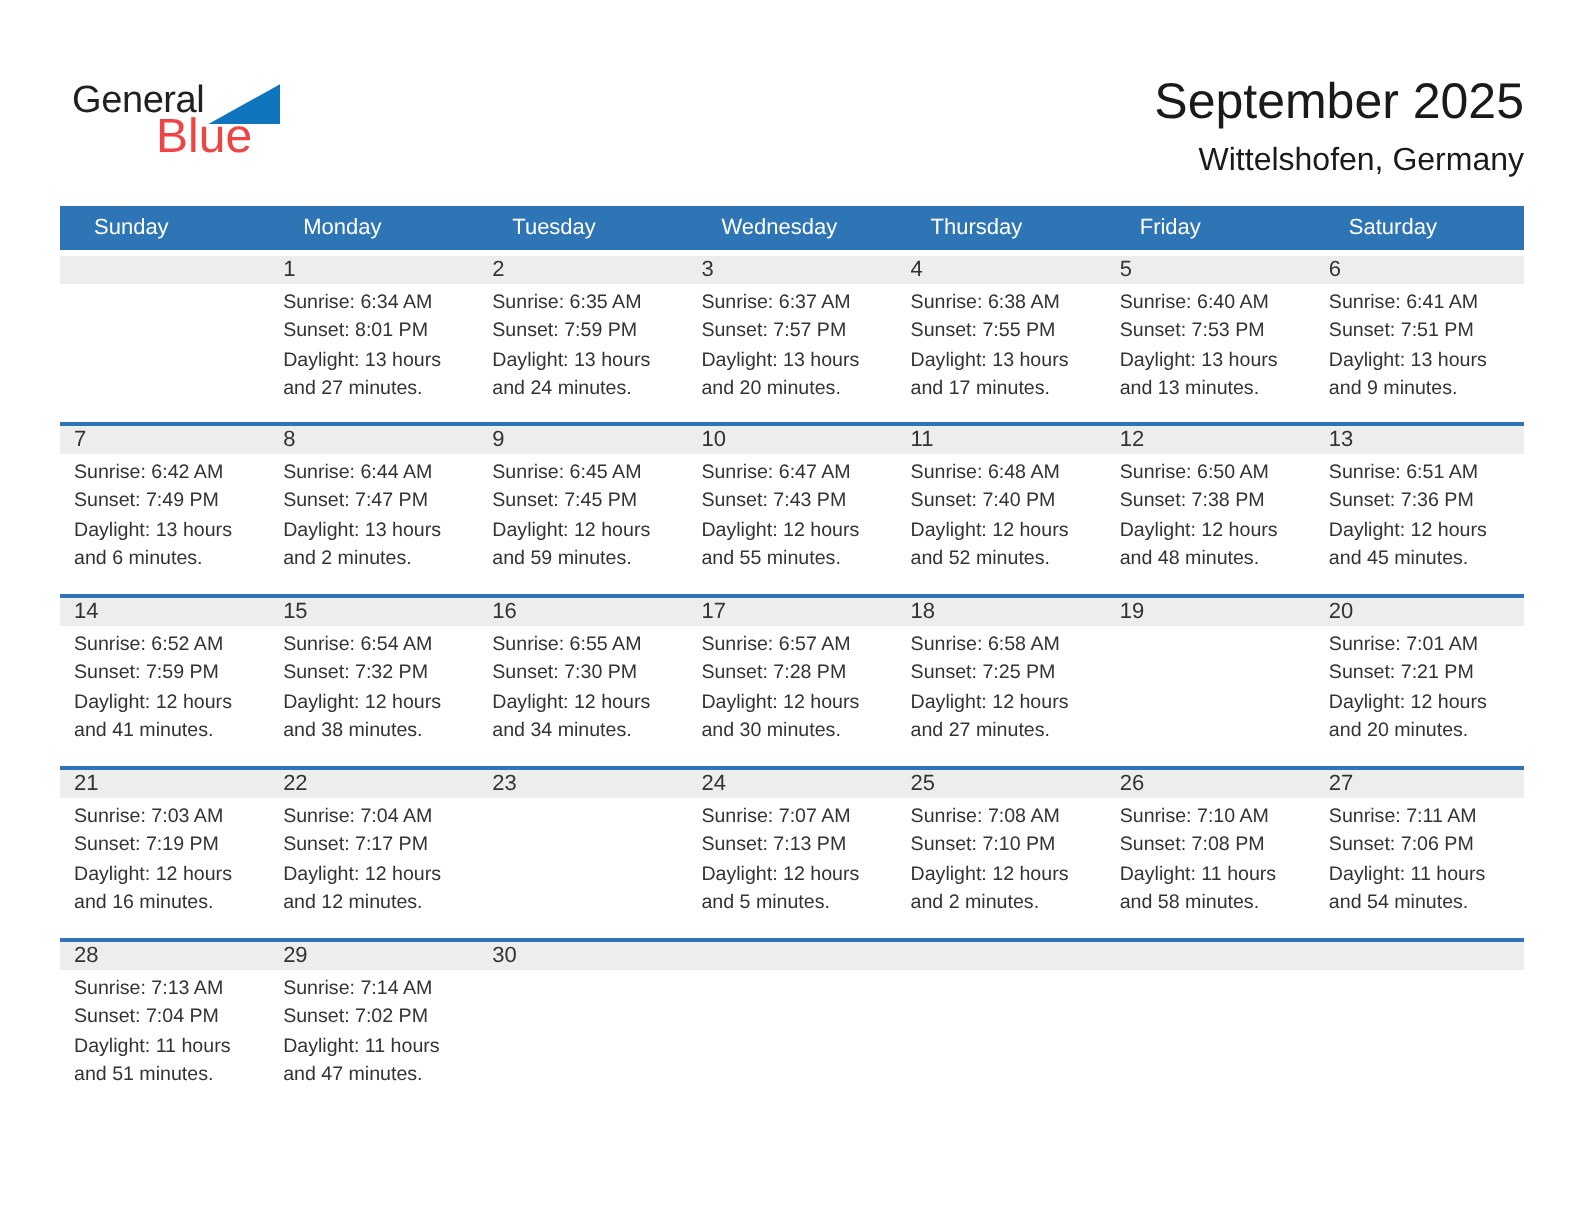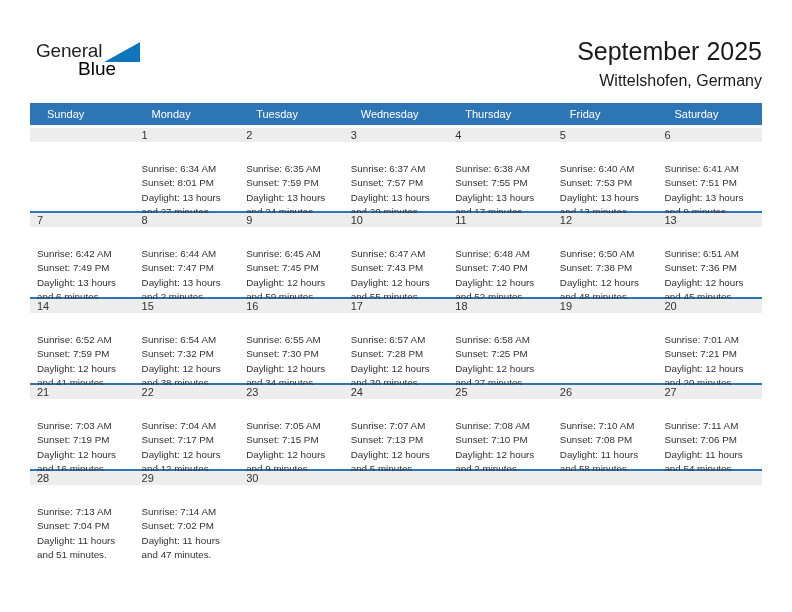--- a/index.html
+++ b/index.html
@@ -5,36 +5,36 @@
   html,body{margin:0;padding:0;}
   body{width:792px;height:612px;background:#ffffff;font-family:"Liberation Sans",sans-serif;position:relative;overflow:hidden;}
   .page{position:absolute;inset:0;width:792px;height:612px;background:#fff;}
 
   
   .logo{position:absolute;left:36px;top:40px;}
   .logo-row1{display:flex;align-items:flex-end;height:22px;}
   .logo-general{font-size:19px;color:#231f20;line-height:22px;letter-spacing:-0.2px;}
   .logo-triangle{display:inline-block;width:36px;height:20px;background:#0f76bd;clip-path:polygon(0 100%,100% 100%,100% 0);margin-left:2px;}
   .logo-row2{margin-top:-3px;margin-left:42px;}
-  .logo-blue{font-size:19px;color:#000000;line-height:20px;}
+  .logo-blue{font-size:24px;color:#ef4444;line-height:20px;}
 
   
   .titleblock{position:absolute;right:30px;top:36px;text-align:right;color:#1a1a1a;}
   .title{font-size:25px;line-height:30px;}
   .subtitle{font-size:16px;line-height:19px;margin-top:5px;}
 
   
   .calendar{position:absolute;left:30px;top:103px;width:732px;}
   .cal-header{display:grid;grid-template-columns:repeat(7,1fr);background:#2e75b6;height:22px;}
   .dayname{color:#ffffff;font-size:11px;line-height:22px;padding-left:17px;overflow:hidden;white-space:nowrap;}
   .week{display:grid;grid-template-columns:repeat(7,1fr);height:86px;border-top:2px solid #2e75b6;box-sizing:border-box;}
   .week.first{border-top:none;padding-top:3px;height:86px;}
   .cell{overflow:visible;}
   .num{height:14px;background:#ededed;font-size:11px;line-height:14px;padding-left:7px;color:#333333;}
-  .body{padding:3px 12px 0 7px;font-size:9.8px;line-height:14.4px;color:#333333;margin-top:17px;}
+  .body{padding:3px 12px 0 7px;font-size:9.8px;line-height:14.4px;color:#333333;}
   .line{overflow-wrap:normal;}
 </style>
 </head>
 <body>
 
 <div class="page">
 
   <div class="logo">
     <div class="logo-row1">
       <span class="logo-general">General</span>
@@ -246,25 +246,20 @@
       <div class="cell">
           <div class="num">22</div>
           <div class="body">
             <div class="line">Sunrise: 7:04 AM</div>
             <div class="line">Sunset: 7:17 PM</div>
             <div class="line">Daylight: 12 hours and 12 minutes.</div>
           </div>
         </div>
       <div class="cell">
           <div class="num">23</div>
-          <div class="body">
-            <div class="line">Sunrise: 7:05 AM</div>
-            <div class="line">Sunset: 7:15 PM</div>
-            <div class="line">Daylight: 12 hours and 9 minutes.</div>
-          </div>
         </div>
       <div class="cell">
           <div class="num">24</div>
           <div class="body">
             <div class="line">Sunrise: 7:07 AM</div>
             <div class="line">Sunset: 7:13 PM</div>
             <div class="line">Daylight: 12 hours and 5 minutes.</div>
           </div>
         </div>
       <div class="cell">

